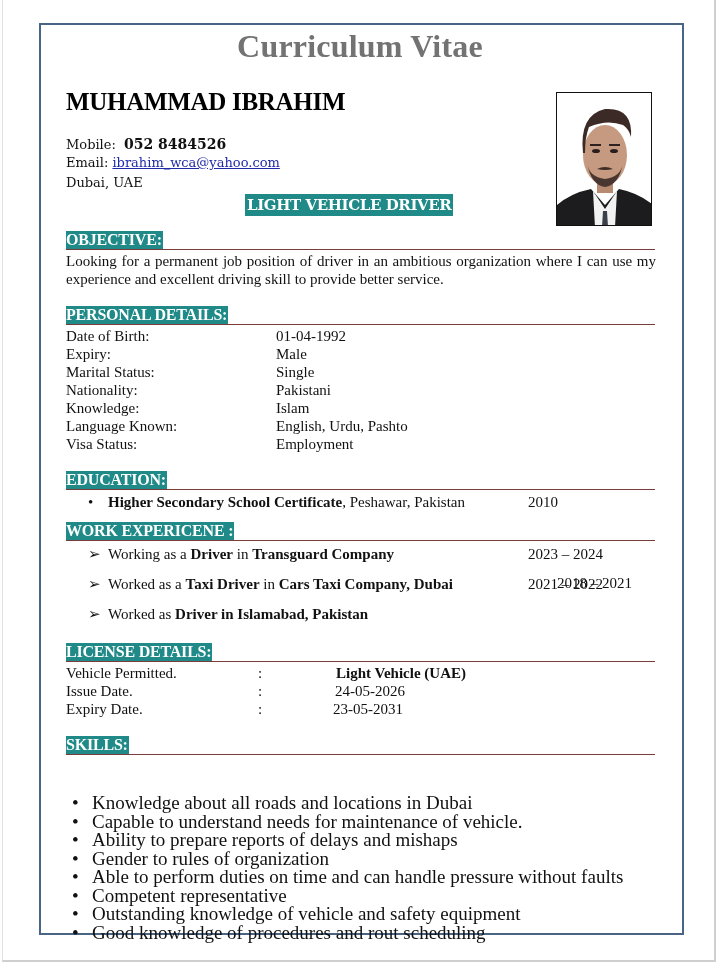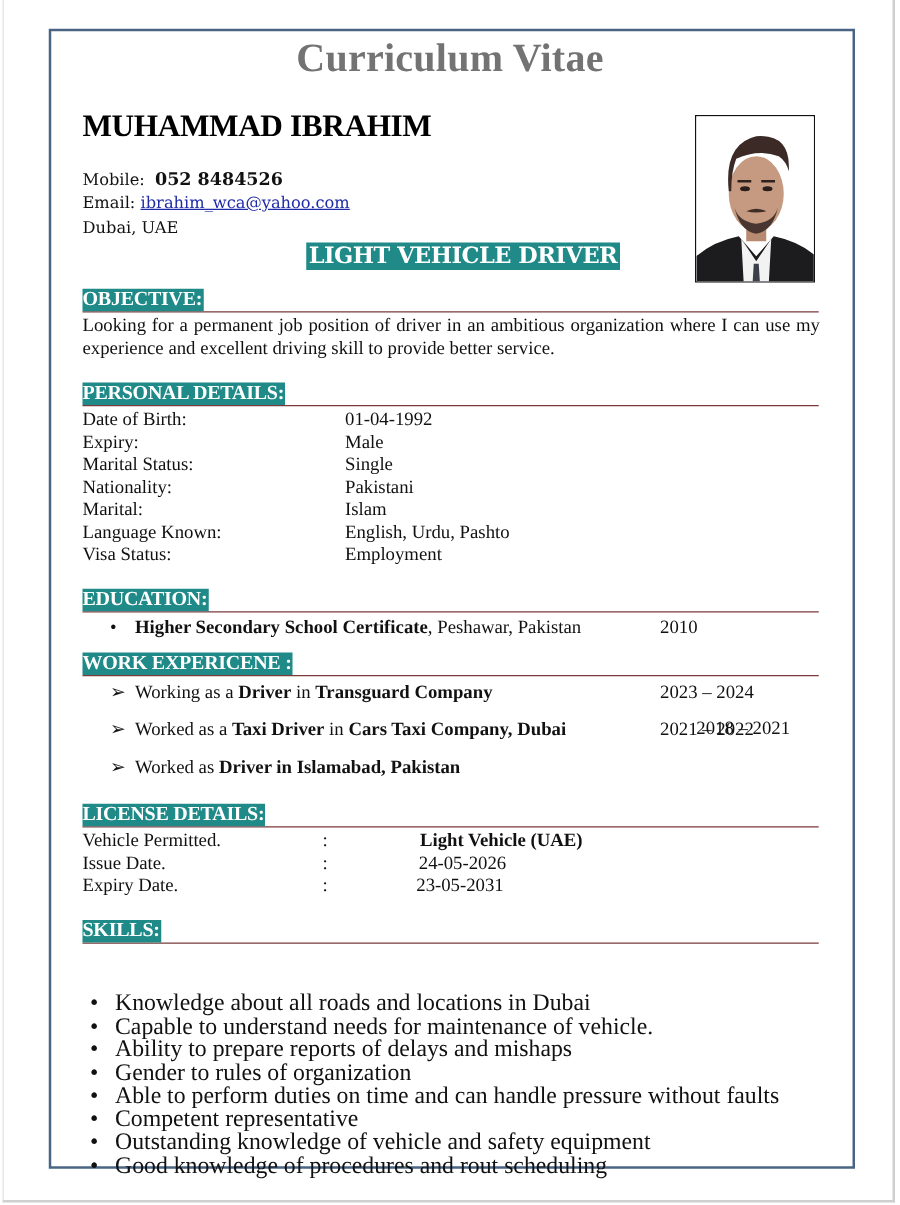--- a/index.html
+++ b/index.html
@@ -26,21 +26,21 @@
   }
   .contact { position:absolute; left:66px; font-family:"DejaVu Serif", serif; font-size:13px; color:#111; }
   .contact b { font-weight:bold; }
   .c-mobile { top:136px; }
   .c-email { top:155px; }
   .c-city { top:175px; }
   .email-link { color:#1f2aa8; text-decoration:underline; }
   .role {
     position:absolute; left:245px; top:194px; height:22px; padding:0 2px;
     background:#1f8a87; color:#ffffff; font-family:"DejaVu Serif", serif; font-weight:bold;
-    font-size:18px; line-height:22px; letter-spacing:-0.4px;
+    font-size:15px; line-height:22px; letter-spacing:-0.4px;
   }
   .photo {
     position:absolute; left:556px; top:92px; width:96px; height:134px;
     border:1px solid #111; box-sizing:border-box; background:#fff; overflow:hidden;
   }
   .section-head {
     position:absolute; left:66px; width:589px; height:18px;
     border-bottom:1.5px solid #7a3b3b;
   }
   .section-head span {
@@ -108,21 +108,21 @@
 </div>
 <div>
   <div class="kv-label" style="top:327px;">Date of Birth:</div>
   <div class="kv-value" style="top:327px;">01-04-1992</div>
   <div class="kv-label" style="top:345px;">Expiry:</div>
   <div class="kv-value" style="top:345px;">Male</div>
   <div class="kv-label" style="top:363px;">Marital Status:</div>
   <div class="kv-value" style="top:363px;">Single</div>
   <div class="kv-label" style="top:381px;">Nationality:</div>
   <div class="kv-value" style="top:381px;">Pakistani</div>
-  <div class="kv-label" style="top:399px;">Marital:</div>
+  <div class="kv-label" style="top:399px;">Knowledge:</div>
   <div class="kv-value" style="top:399px;">Islam</div>
   <div class="kv-label" style="top:417px;">Language Known:</div>
   <div class="kv-value" style="top:417px;">English, Urdu, Pashto</div>
   <div class="kv-label" style="top:435px;">Visa Status:</div>
   <div class="kv-value" style="top:435px;">Employment</div>
 </div>
 
 <div class="section-head" style="top:471px;">
   <span>EDUCATION:</span>
 </div>

